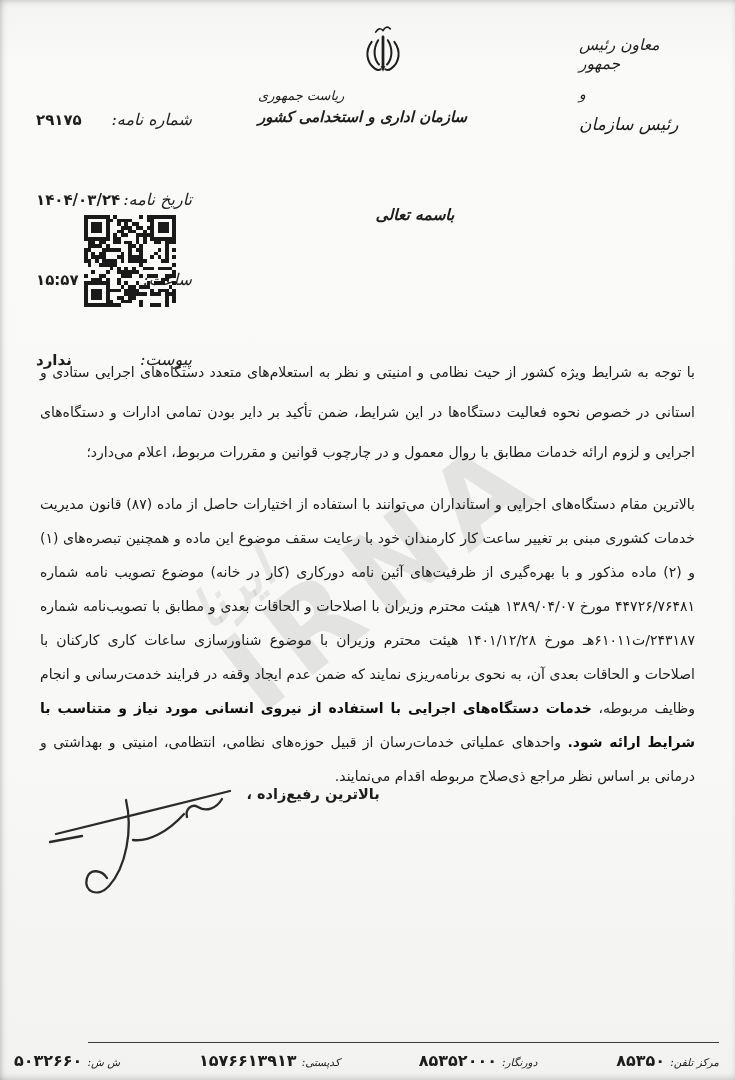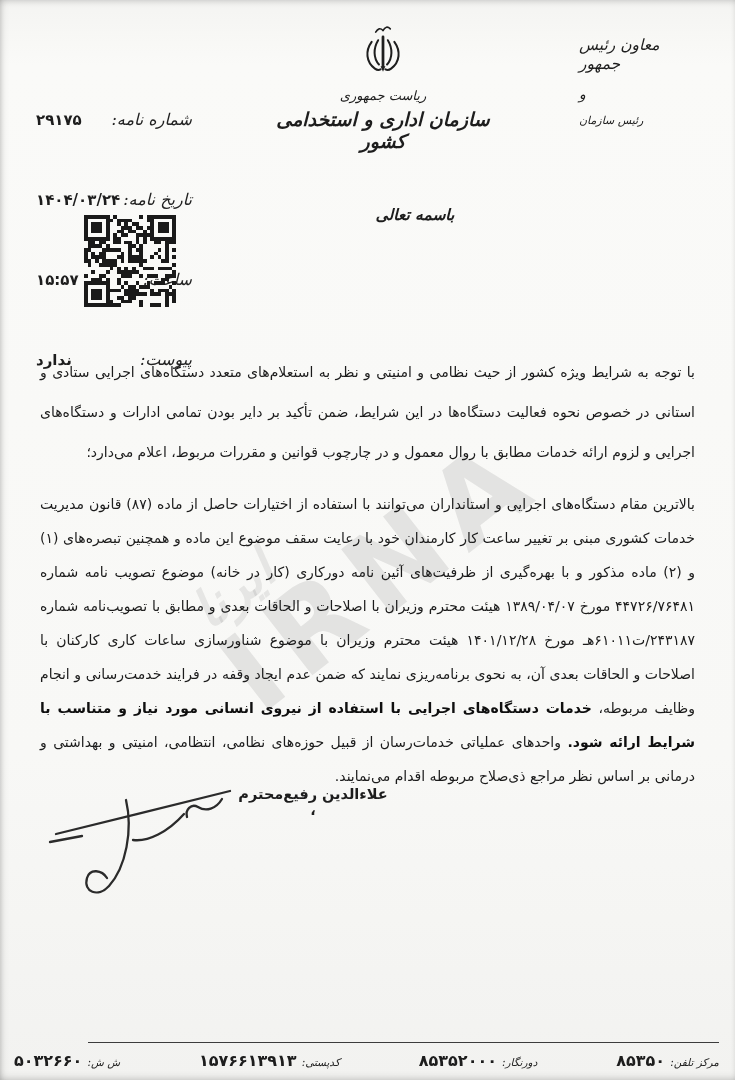--- a/index.html
+++ b/index.html
@@ -14,26 +14,26 @@
   .wm{position:absolute;z-index:1;display:flex;align-items:center;justify-content:center;
       pointer-events:none;font-weight:bold;font-family:"DejaVu Sans",sans-serif;}
   .wm-latin{left:155px;top:468px;width:450px;height:210px;font-size:112px;letter-spacing:14px;
       color:rgba(85,85,85,.13);transform:rotate(-38deg);}
   .wm-fa{left:128px;top:545px;width:210px;height:90px;font-size:52px;
       color:rgba(85,85,85,.11);transform:rotate(-38deg);}
   
   .hdr-right{position:absolute;top:36px;right:36px;width:120px;z-index:2;}
   .hdr-right .r1{font-size:15.5px;line-height:1.2;}
   .hdr-right .vav{font-size:14px;margin:13px 0 12px;}
-  .hdr-right .r3{font-size:11px;}
+  .hdr-right .r3{font-size:17px;}
   
-  .hdr-center{position:absolute;top:24px;left:258px;width:250px;text-align:center;z-index:2;}
+  .hdr-center{position:absolute;top:24px;left:258px;width:250px;z-index:2;}
   .emblem{display:block;margin:0 auto;width:52px;height:60px;}
   .org1{font-size:13px;margin-top:4px;}
-  .org2{font-size:19px;font-weight:bold;margin-top:5px;letter-spacing:.5px;}
+  .org2{font-size:15px;font-weight:bold;margin-top:5px;letter-spacing:.5px;}
   
   .meta{position:absolute;top:62px;left:36px;width:156px;direction:rtl;z-index:2;}
   .mrow{display:flex;justify-content:space-between;align-items:baseline;margin-bottom:13px;}
   .mlabel{font-size:16px;color:#222;margin-top:48px;}
   .mval{font-size:15px;font-weight:bold;direction:rtl;}
   
   .qr{position:absolute;left:84px;top:212px;width:92px;height:98px;z-index:2;}
   .qr svg{width:100%;height:100%;}
   
   .basmala{position:absolute;left:348px;top:205px;width:134px;text-align:center;
@@ -120,21 +120,21 @@
   </div>
 
   <div class="basmala cal">باسمه تعالی</div>
 
 
   <div class="body">
     <p class="p1">با توجه به شرایط ویژه کشور از حیث نظامی و امنیتی و نظر به استعلام‌های متعدد دستگاه‌های اجرایی ستادی و استانی در خصوص نحوه فعالیت دستگاه‌ها در این شرایط، ضمن تأکید بر دایر بودن تمامی ادارات و دستگاه‌های اجرایی و لزوم ارائه خدمات مطابق با روال معمول و در چارچوب قوانین و مقررات مربوط، اعلام می‌دارد؛</p>
     <p class="p2"><span>بالاترین مقام دستگاه‌های اجرایی و استانداران می‌توانند با استفاده از اختیارات حاصل از ماده (۸۷) قانون مدیریت خدمات کشوری مبنی بر تغییر ساعت کار کارمندان خود با رعایت سقف موضوع این ماده و همچنین تبصره‌های (۱) و (۲) ماده مذکور و با بهره‌گیری از ظرفیت‌های آئین نامه دورکاری (کار در خانه) موضوع تصویب نامه شماره ۴۴۷۲۶/۷۶۴۸۱ مورخ ۱۳۸۹/۰۴/۰۷ هیئت محترم وزیران با اصلاحات و الحاقات بعدی و مطابق با تصویب‌نامه شماره ۲۴۳۱۸۷/ت۶۱۰۱۱هـ مورخ ۱۴۰۱/۱۲/۲۸ هیئت محترم وزیران با موضوع شناورسازی ساعات کاری کارکنان با اصلاحات و الحاقات بعدی آن، به نحوی برنامه‌ریزی نمایند که ضمن عدم ایجاد وقفه در فرایند خدمت‌رسانی و انجام وظایف مربوطه، </span><span class="bold">خدمات دستگاه‌های اجرایی با استفاده از نیروی انسانی مورد نیاز و متناسب با شرایط ارائه شود.</span><span> واحدهای عملیاتی خدمات‌رسان از قبیل حوزه‌های نظامی، انتظامی، امنیتی و بهداشتی و درمانی بر اساس نظر مراجع ذی‌صلاح مربوطه اقدام می‌نمایند.</span></p>
   </div>
 
-  <div class="sig-name">علاءالدین رفیع‌محترم ،</div>
+  <div class="sig-name">بالاترین رفیع‌زاده ،</div>
   <svg class="sig-scribble" viewBox="0 0 212 146" fill="none" stroke="#2b2b2b" stroke-width="2.3" stroke-linecap="round">
     <path d="M20 72 C70 60 150 40 194 29"></path>
     <path d="M186 37 c -6 10 -16 13 -24 8 c -7 -4 -13 3 -11 10"></path>
     <path d="M148 52 C132 70 112 80 97 78"></path>
     <path d="M90 38 C97 68 90 105 73 124 C62 136 47 130 51 116 C54 106 66 108 71 116"></path>
     <path d="M14 80 L46 74"></path>
   </svg>
 
   <div class="footer-rule"></div>
   <div class="footer">

